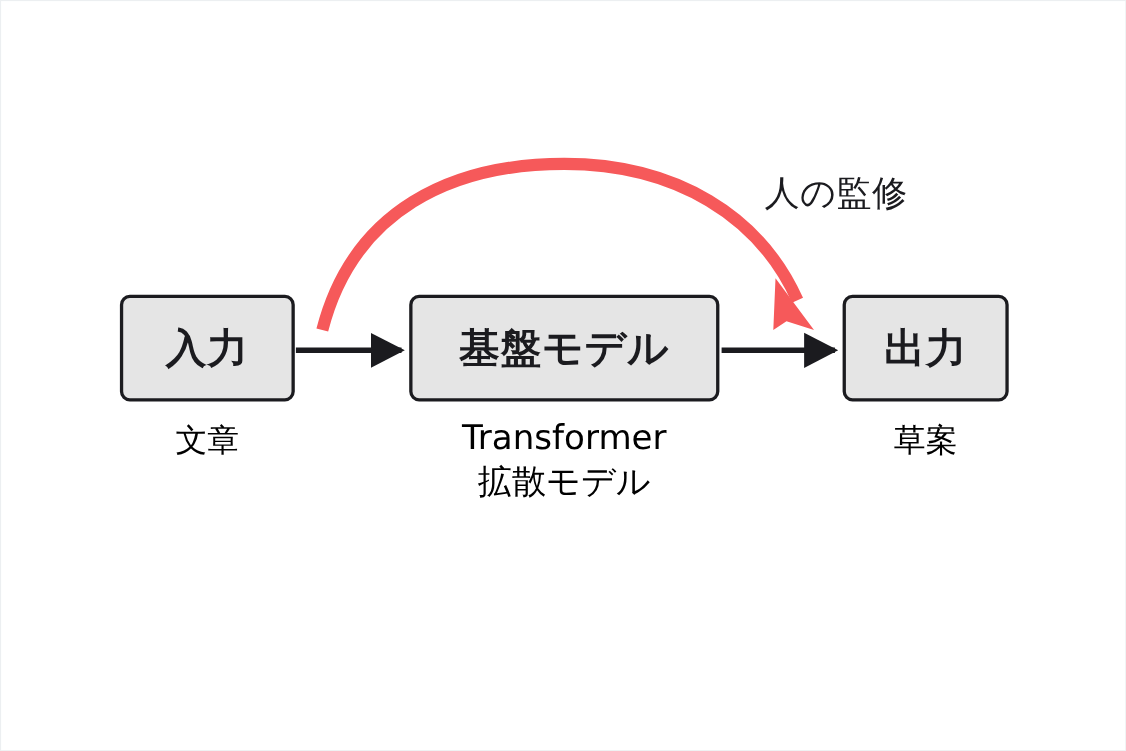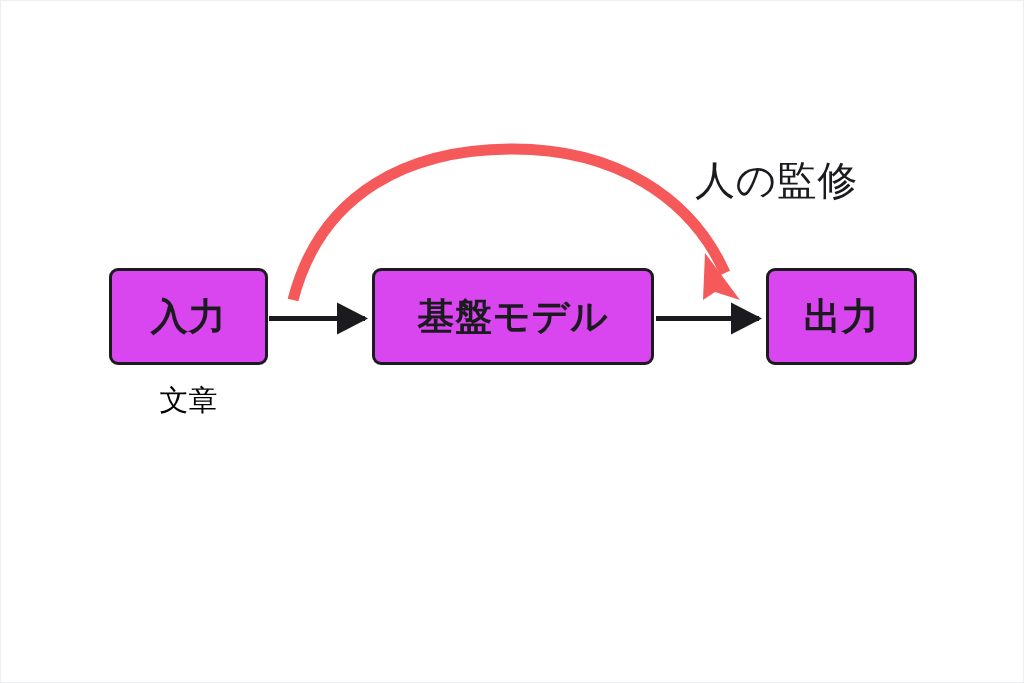--- a/index.html
+++ b/index.html
@@ -24,21 +24,21 @@
     top: 0;
     width: 1024px;
     height: 683px;
     display: block;
   }
   .node-box {
     position: absolute;
     box-sizing: border-box;
     border: 3px solid #1b1b1f;
     border-radius: 9px;
-    background: #d946ef;
+    background: #e5e5e5;
     display: flex;
     align-items: center;
     justify-content: center;
   }
   .node-label {
     font-family: "DejaVu Sans", "Liberation Sans", sans-serif;
     font-weight: 700;
     color: #1b1b1f;
     letter-spacing: 0.02em;
     line-height: 1;
@@ -65,21 +65,21 @@
 
   #caption-input  { left: 108px; top: 381px; width: 159px; font-size: 29px; }
   #caption-model  { left: 371px; top: 378px; width: 282px; font-size: 31px; }
   #caption-output { left: 765px; top: 381px; width: 151px; font-size: 29px; }
 
   #annotation-human {
     position: absolute;
     left: 694px;
     top: 157px;
     font-family: "DejaVu Sans", "Liberation Sans", sans-serif;
-    font-size: 40px;
+    font-size: 32px;
     font-weight: 400;
     color: #1b1b1f;
     letter-spacing: 0.01em;
     white-space: nowrap;
     line-height: 1.1;
   }
 </style>
 </head>
 <body>
 
@@ -103,20 +103,27 @@
   <div class="node-box" id="node-input">
     <span class="node-label">入力</span>
   </div>
   <div class="caption" id="caption-input">
     <span class="caption-line">文章</span>
   </div>
 
   <div class="node-box" id="node-model">
     <span class="node-label">基盤モデル</span>
   </div>
+  <div class="caption" id="caption-model">
+    <span class="caption-line">Transformer</span>
+    <span class="caption-line">拡散モデル</span>
+  </div>
 
   <div class="node-box" id="node-output">
     <span class="node-label">出力</span>
+  </div>
+  <div class="caption" id="caption-output">
+    <span class="caption-line">草案</span>
   </div>
 
   <div id="annotation-human">人の監修</div>
 
 </div>
 
 </body></html>

